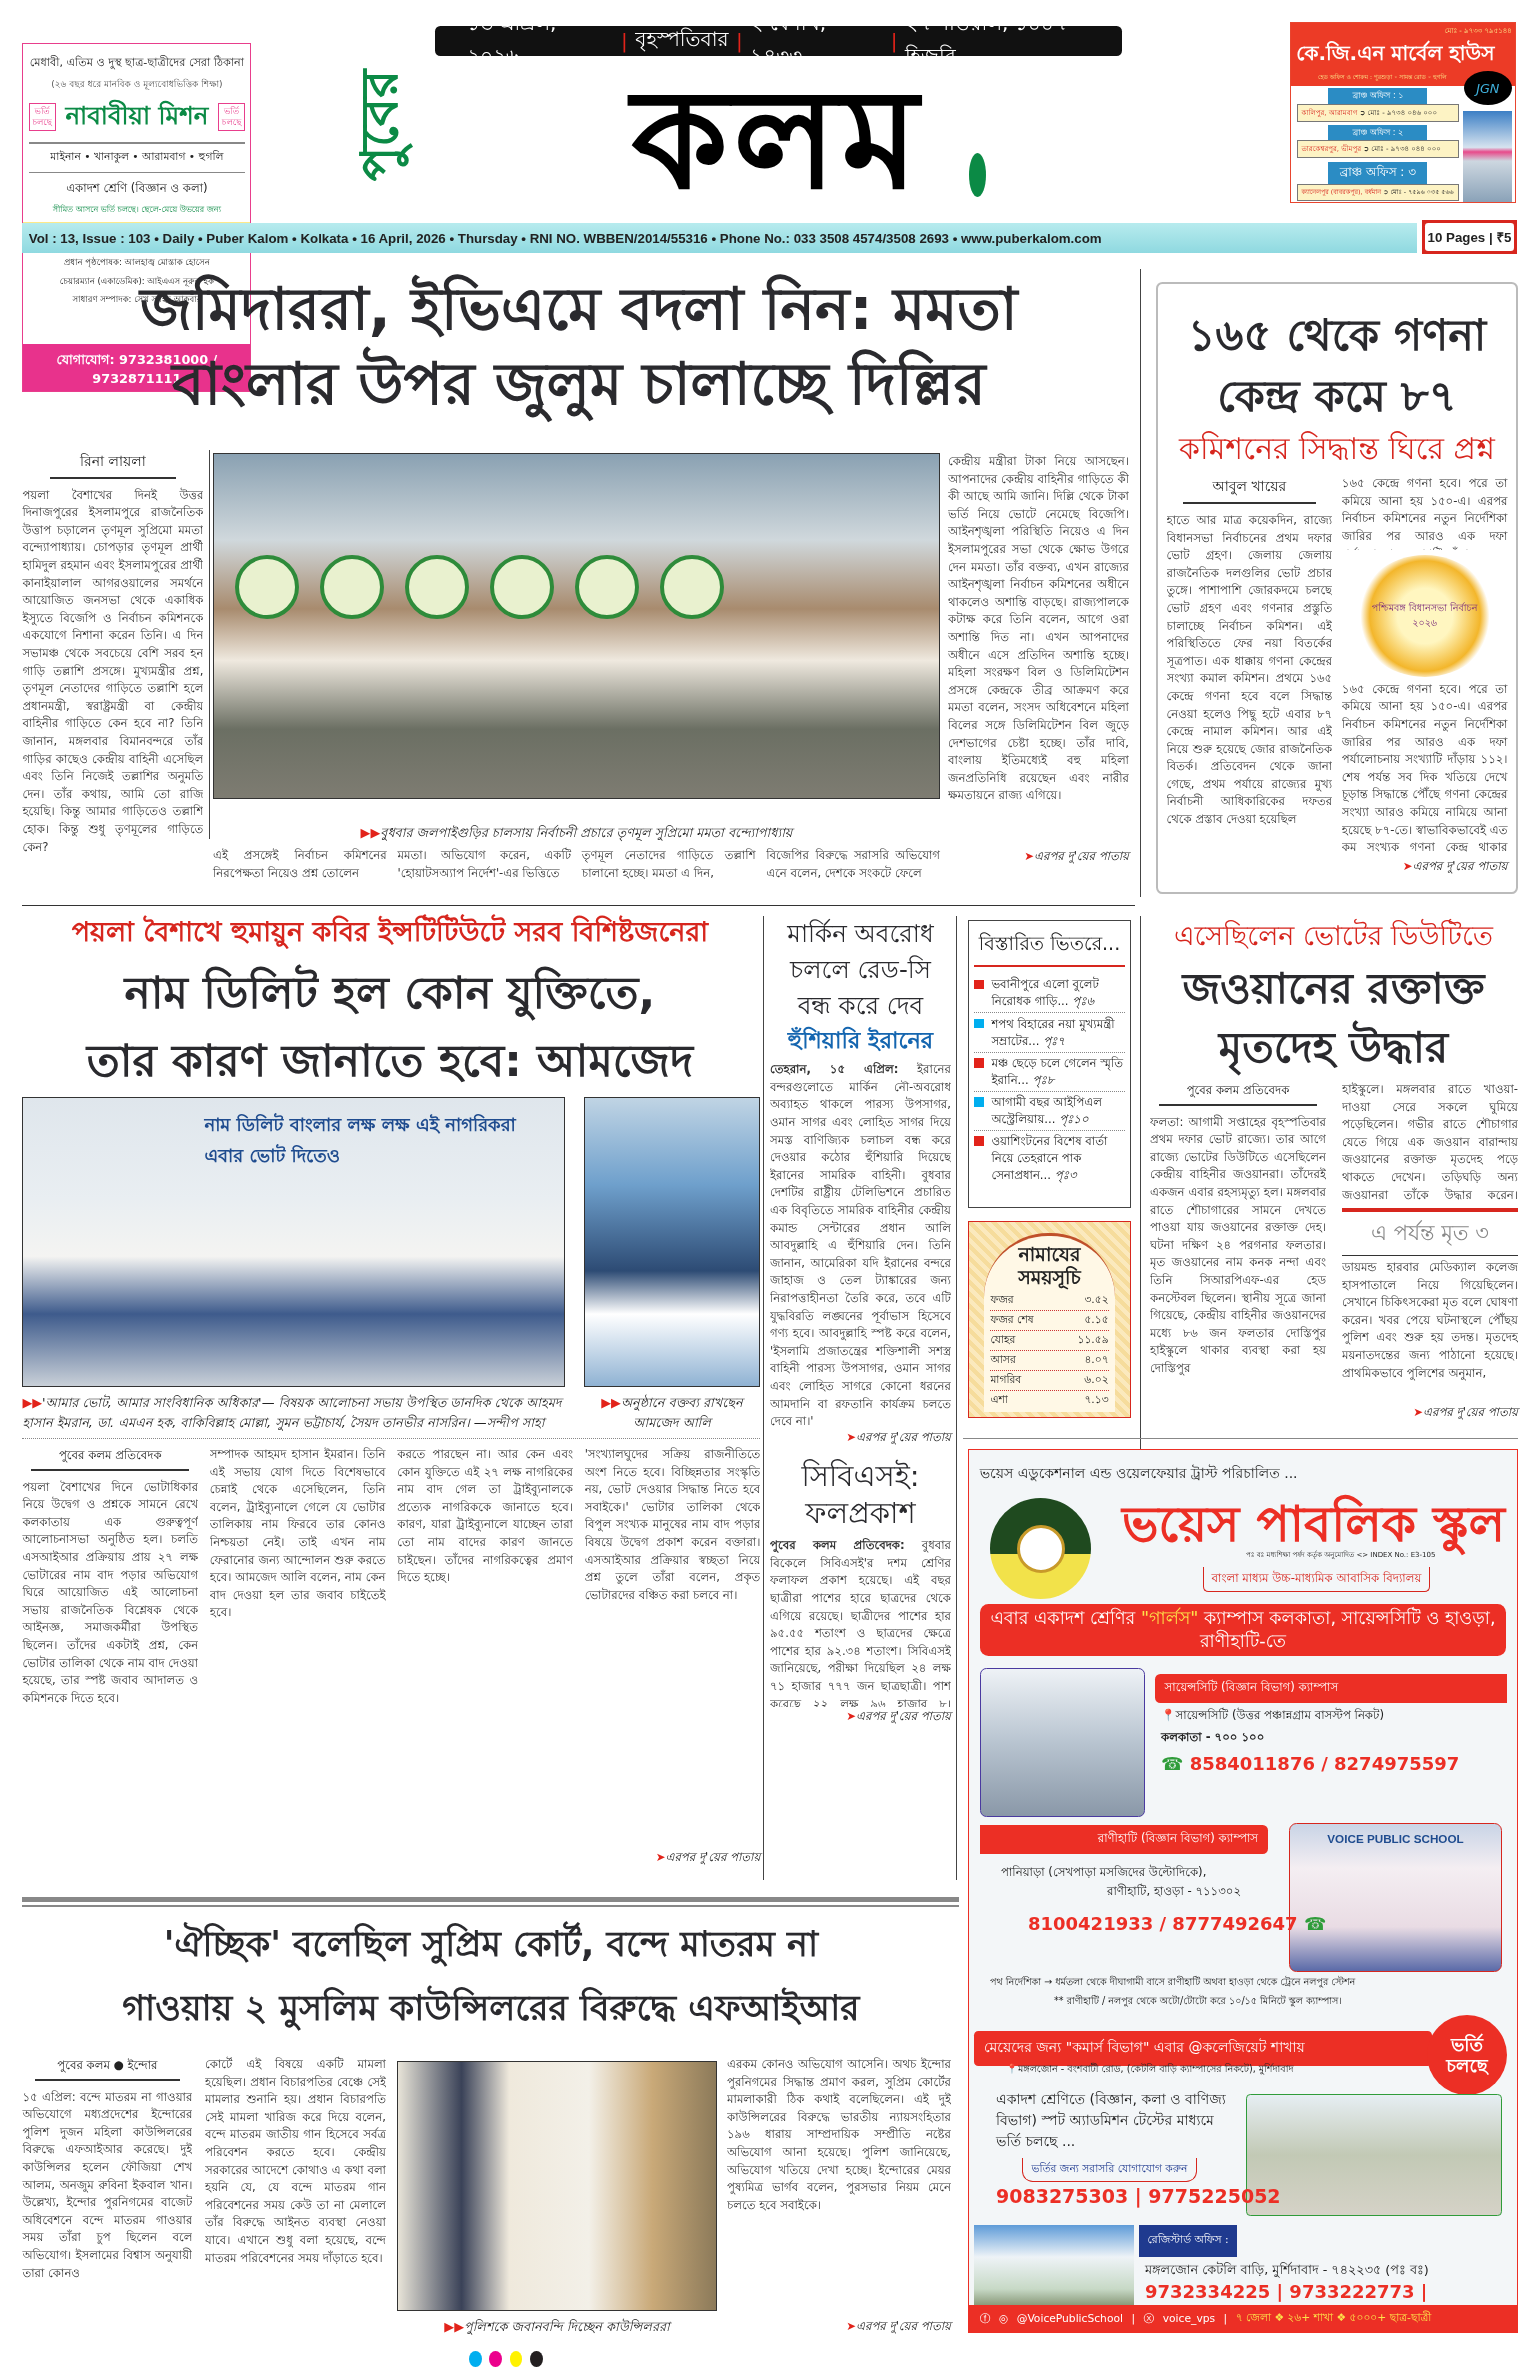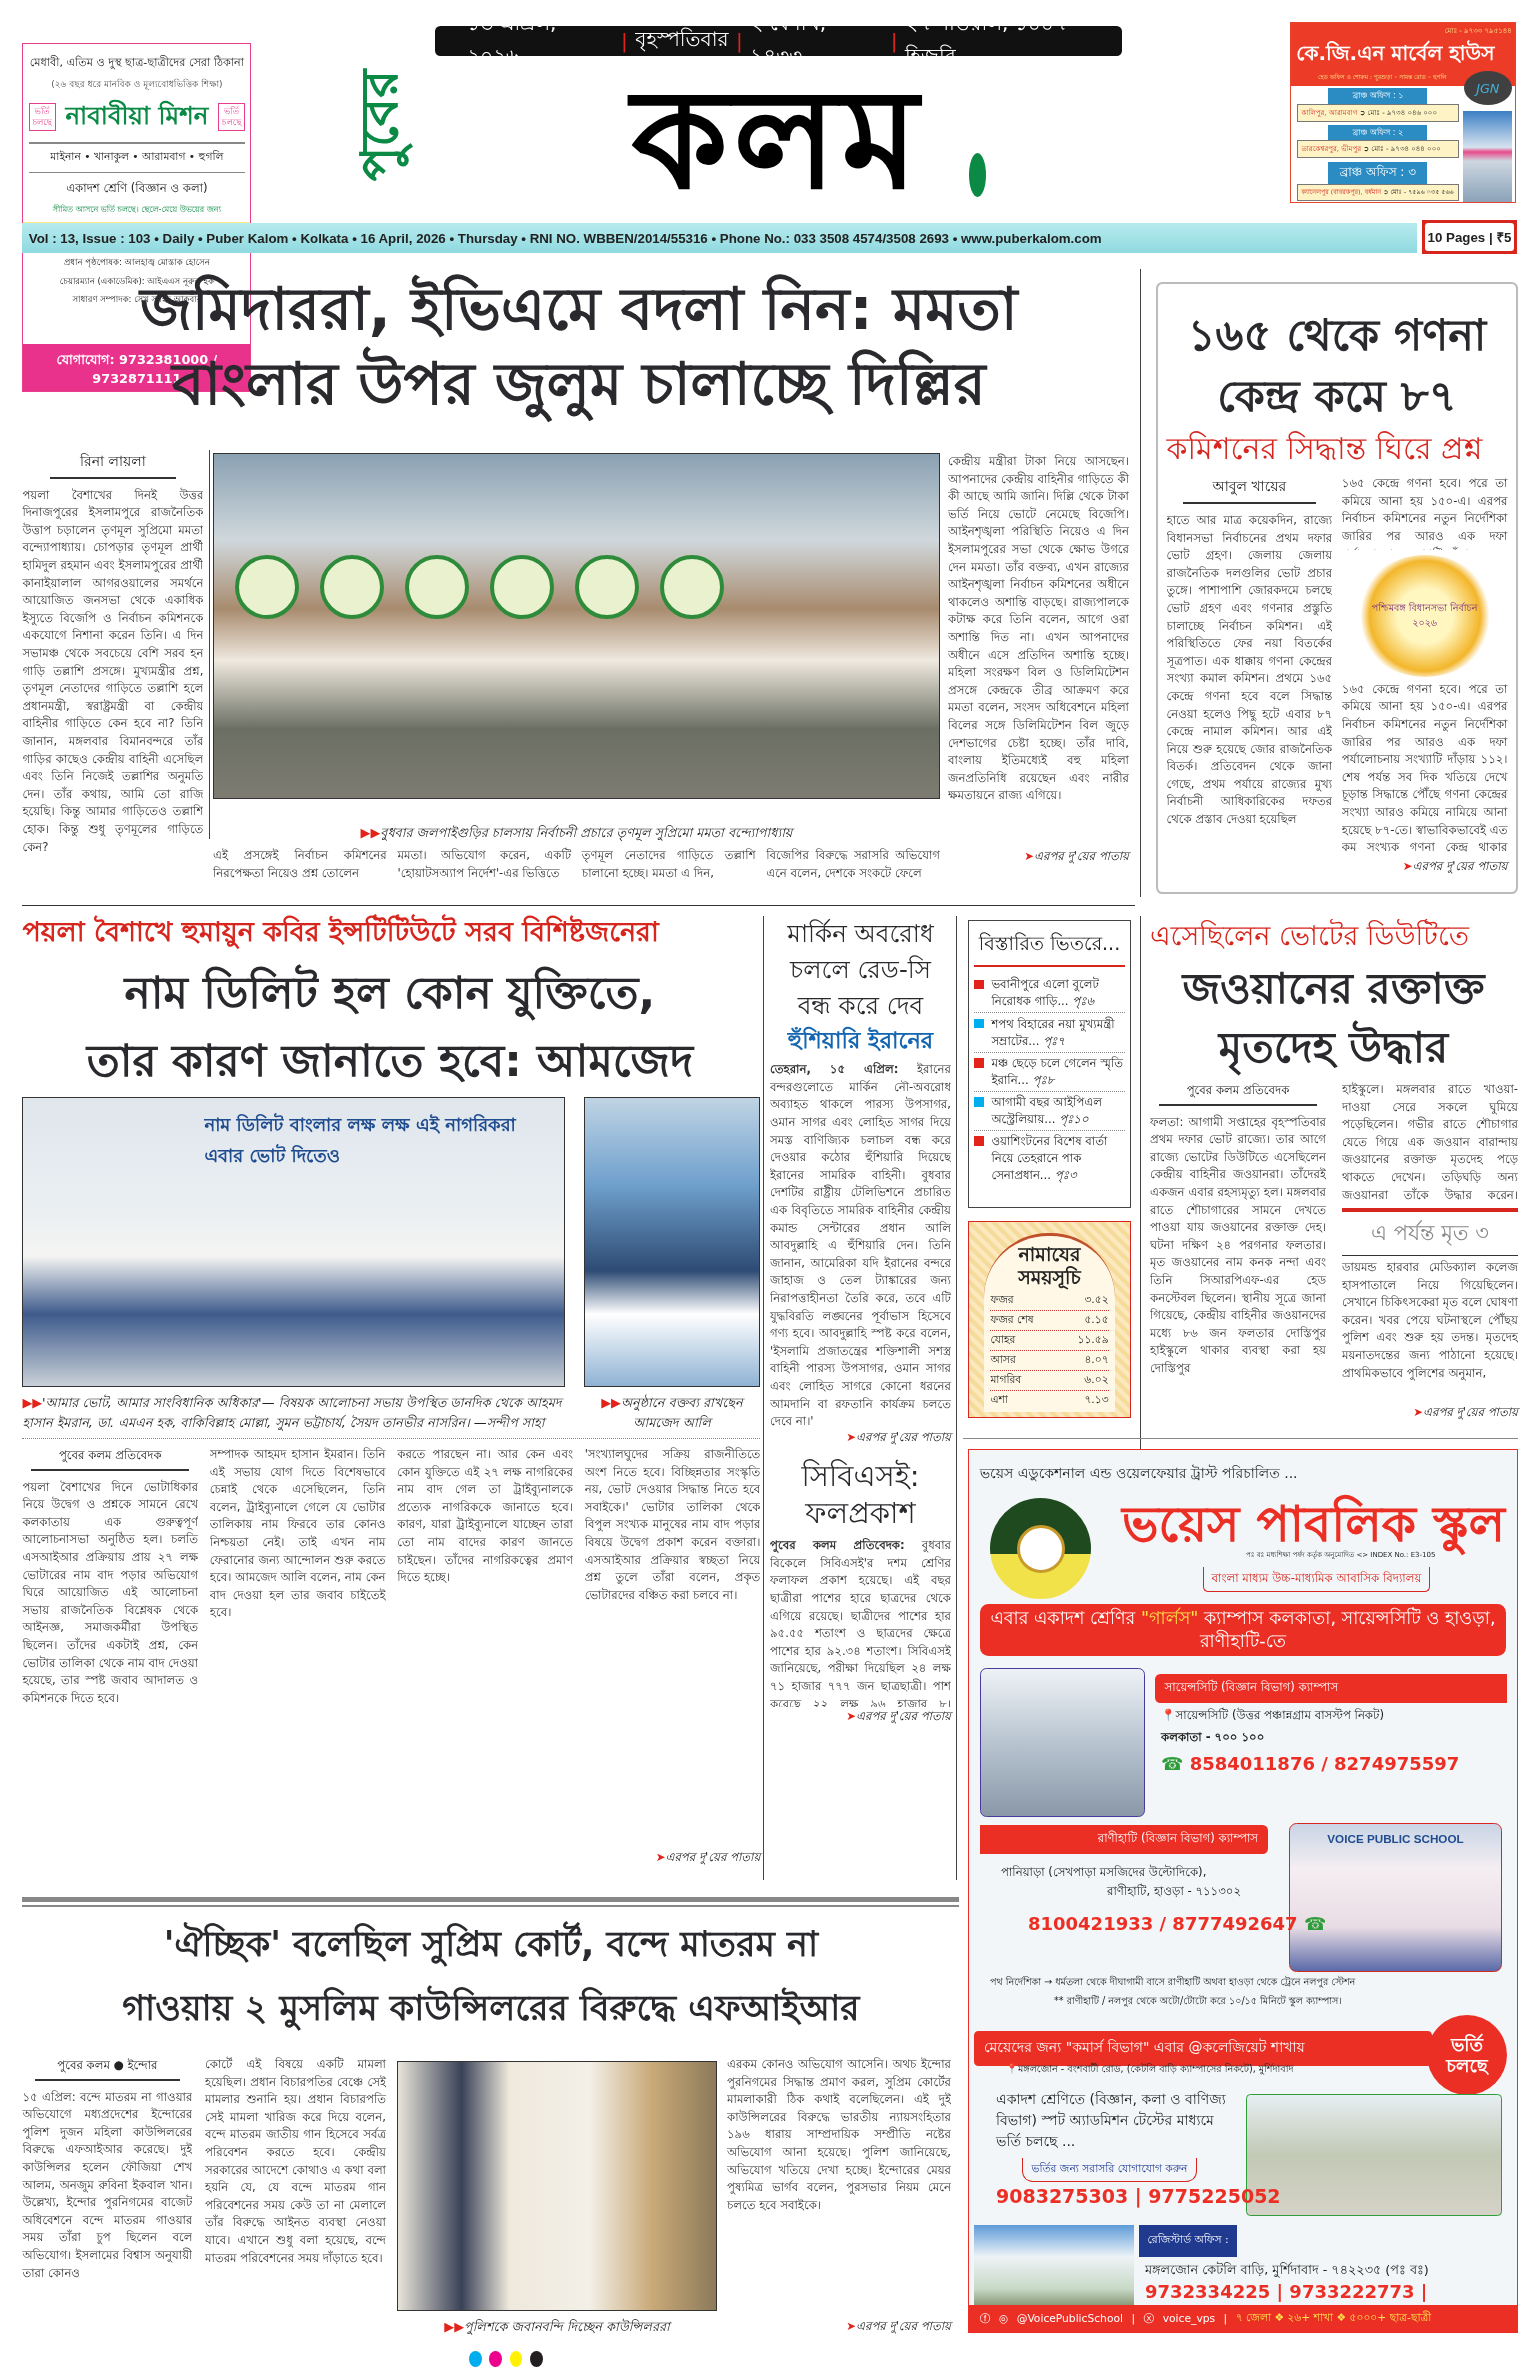--- a/index.html
+++ b/index.html
@@ -1,20 +1,20 @@
 <!DOCTYPE html>
 <html style="font-size:8.5px"><head>
 <meta charset="utf-8">
 <style>
 *{box-sizing:border-box;margin:0;padding:0}
 body{width:1540px;height:2377px;background:#fff;font-family:"DejaVu Serif",serif;color:#222;position:relative;overflow:hidden}
 .abs{position:absolute}
 .txt{font-family:"DejaVu Sans",sans-serif;font-size:11.7px;line-height:17.6px;text-align:justify;color:#333}
 .head-black{font-family:"DejaVu Sans",sans-serif;font-weight:bold;color:#2a2a2e;text-align:center}
-.head-red{font-family:"DejaVu Sans",sans-serif;color:#d7261e;text-align:left}
+.head-red{font-family:"DejaVu Sans",sans-serif;color:#d7261e;text-align:center}
 .byline{font-family:"DejaVu Sans",sans-serif;font-size:14px;text-align:center;border-bottom:2.7px double #333;padding-bottom:3.2px;margin:0 auto 7.5px;width:70%}
 .cont{font-family:"DejaVu Sans",sans-serif;font-style:italic;font-size:11.7px;text-align:right;color:#222}
 .cont::before{content:"\27A4 ";color:#e2231a}
 .photo{background:linear-gradient(135deg,#7a8a9a,#c9b8a0 40%,#6d7f6a 70%,#a8b4c0);border:1.1px solid #333}
 .caption{font-family:"DejaVu Sans",sans-serif;font-style:italic;font-size:12.8px;color:#222}
 .caption .arrow{color:#e2231a}
 .rule{background:#888}
 .vline{background:#444;width:1.1px}
 .sidebox{border:1.6px solid #444}
 .bullet{display:inline-block;width:9.6px;height:9.6px;margin-right:7.5px;vertical-align:middle}
@@ -60,21 +60,21 @@
   <span style="font-family:'DejaVu Sans',sans-serif;font-weight:bold;font-size:138px;line-height:138px;color:#000;letter-spacing:5.3px;">কলম</span>
   <span style="position:absolute;left:527px;top:85px;width:17px;height:44px;background:#0b8a45;border-radius:50%;"></span>
 </div>
 
 <div class="abs" style="left:1290px;top:22.4px;width:226px;height:181px;border:1.1px solid #e8452f;background:#fff;font-family:'DejaVu Sans',sans-serif;">
   <div style="background:#ec3b26;height:63px;position:relative;">
     <div style="position:absolute;right:3.2px;top:2.1px;font-size:7px;color:#fde98a;">মোঃ - ৯৭৩৩ ৭৯৫১৪৪</div>
     <div style="position:absolute;left:5.3px;top:15px;font-size:20px;font-weight:bold;color:#fff;">কে.জি.এন মার্বেল হাউস</div>
     <div style="position:absolute;left:27px;top:49px;font-size:5.9px;color:#fde98a;">হেড অফিস ও শোরুম : পুরশুড়া ◦ সামন্ত রোড ◦ হুগলি</div>
   </div>
-  <div style="position:absolute;right:3.2px;top:48px;width:48px;height:34px;border-radius:50%;background:#404040;color:#3fb0dc;font-style:italic;font-size:12.8px;display:flex;align-items:center;justify-content:center;">JGN</div>
+  <div style="position:absolute;right:3.2px;top:48px;width:48px;height:34px;border-radius:50%;background:#000000;color:#3fb0dc;font-style:italic;font-size:12.8px;display:flex;align-items:center;justify-content:center;">JGN</div>
   <div style="position:absolute;right:3.2px;top:88px;width:49px;height:91px;background:linear-gradient(#3c7fc5,#d6e3ef 40%,#e84a8a 45%,#cdd7e0 55%,#8aa2b8);"></div>
   <div style="position:absolute;left:6.4px;top:65px;width:162px;">
     <div style="margin-bottom:3.2px;">
       <div style="background:#2b8cc4;color:#fff;font-size:8px;width:99px;margin-left:31px;text-align:center;padding:1.1px 0;">ব্রাঞ্চ অফিস : ১</div>
       <div style="background:#fdf3c4;border:0.5px solid #777;padding:2.1px 3.2px;font-size:7px;"><span style="color:#d7261e">কালিপুর, আরামবাগ</span> ➲ <span>মোঃ - ৯৭৩৪ ০৪৬ ০০০</span></div>
     </div>
     <div style="margin-bottom:3.2px;">
       <div style="background:#2b8cc4;color:#fff;font-size:8px;width:99px;margin-left:31px;text-align:center;padding:1.1px 0;">ব্রাঞ্চ অফিস : ২</div>
       <div style="background:#fdf3c4;border:0.5px solid #777;padding:2.1px 3.2px;font-size:7px;"><span style="color:#d7261e">তারকেশ্বরপুর, ভীমপুর</span> ➲ <span>মোঃ - ৯৭৩৪ ০৪৪ ০০০</span></div>
     </div>

